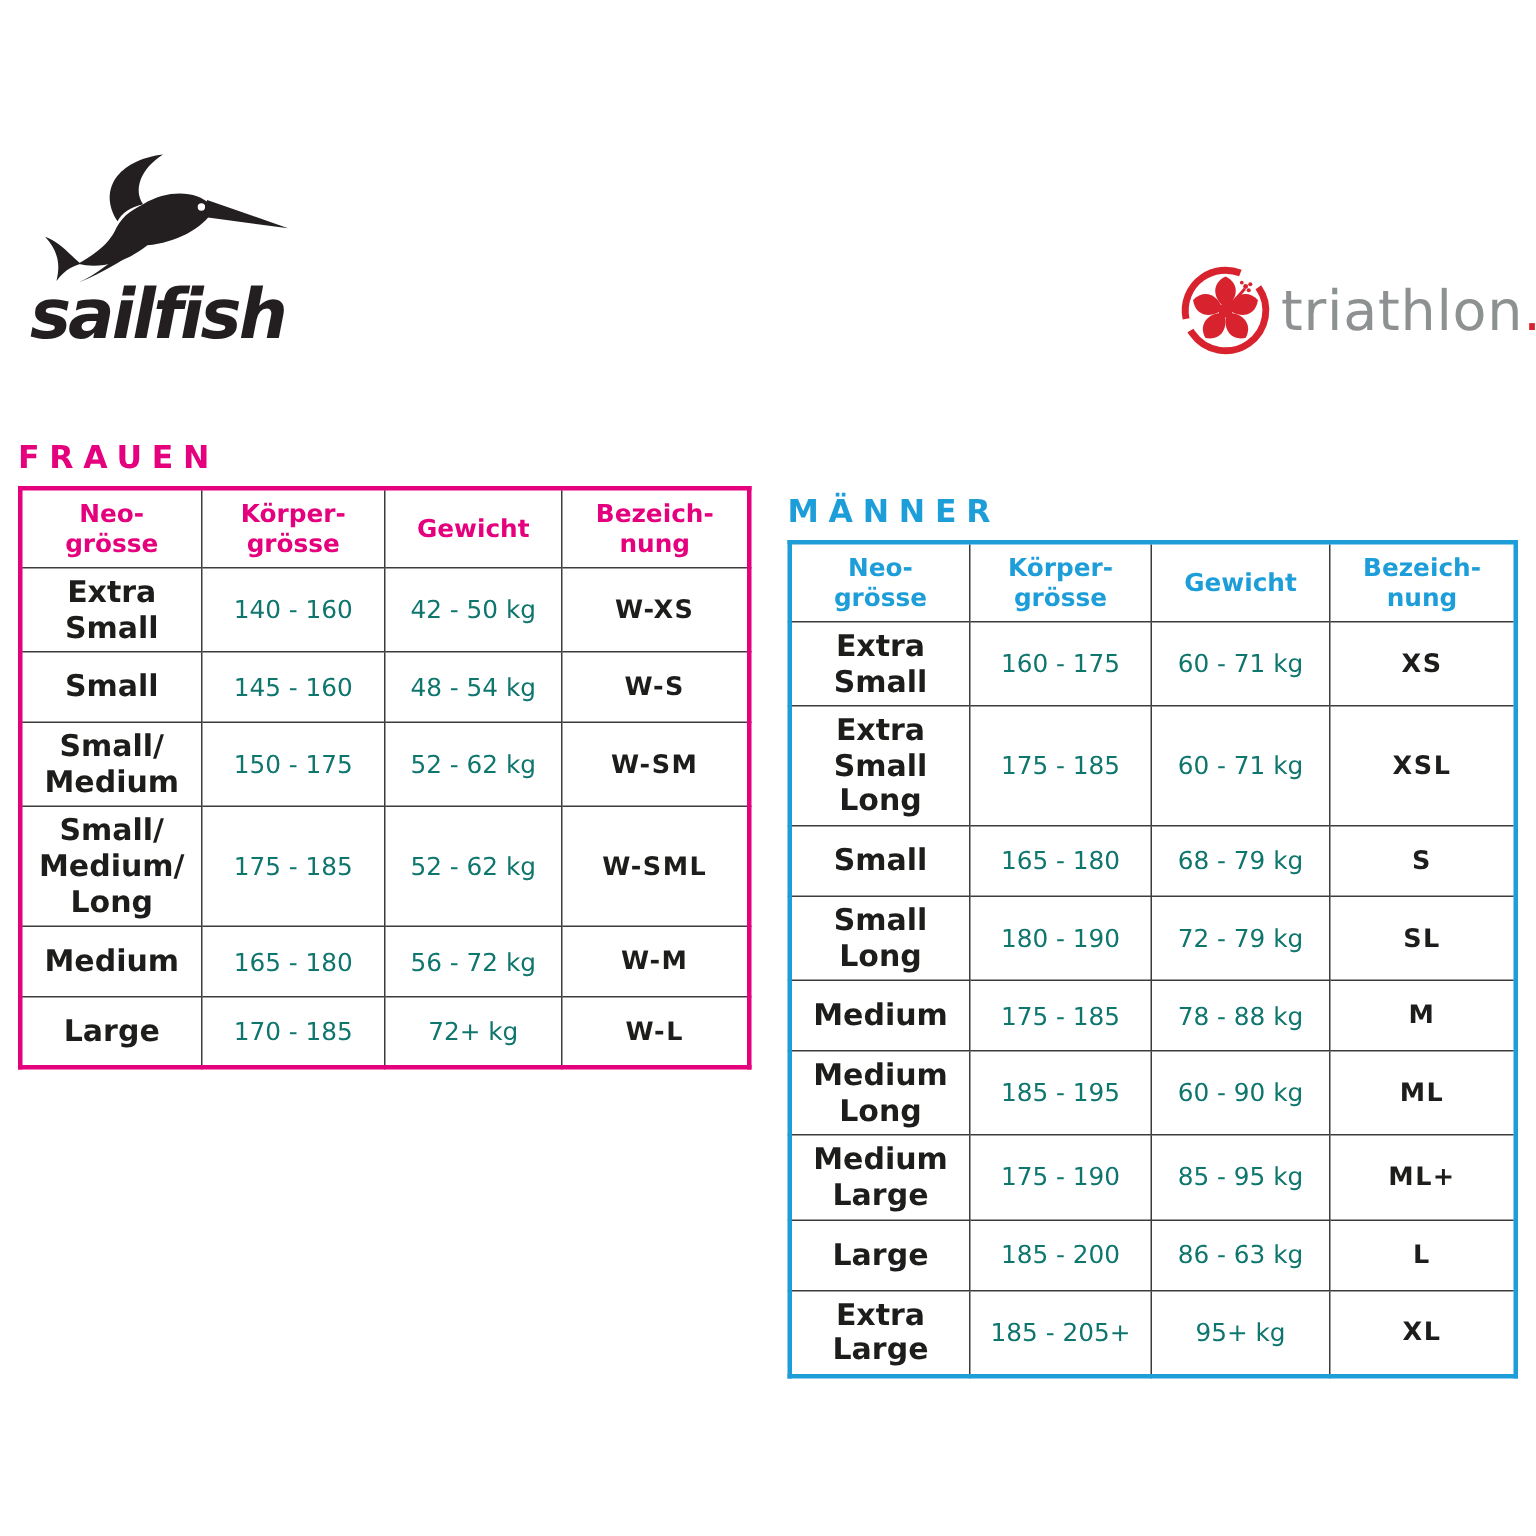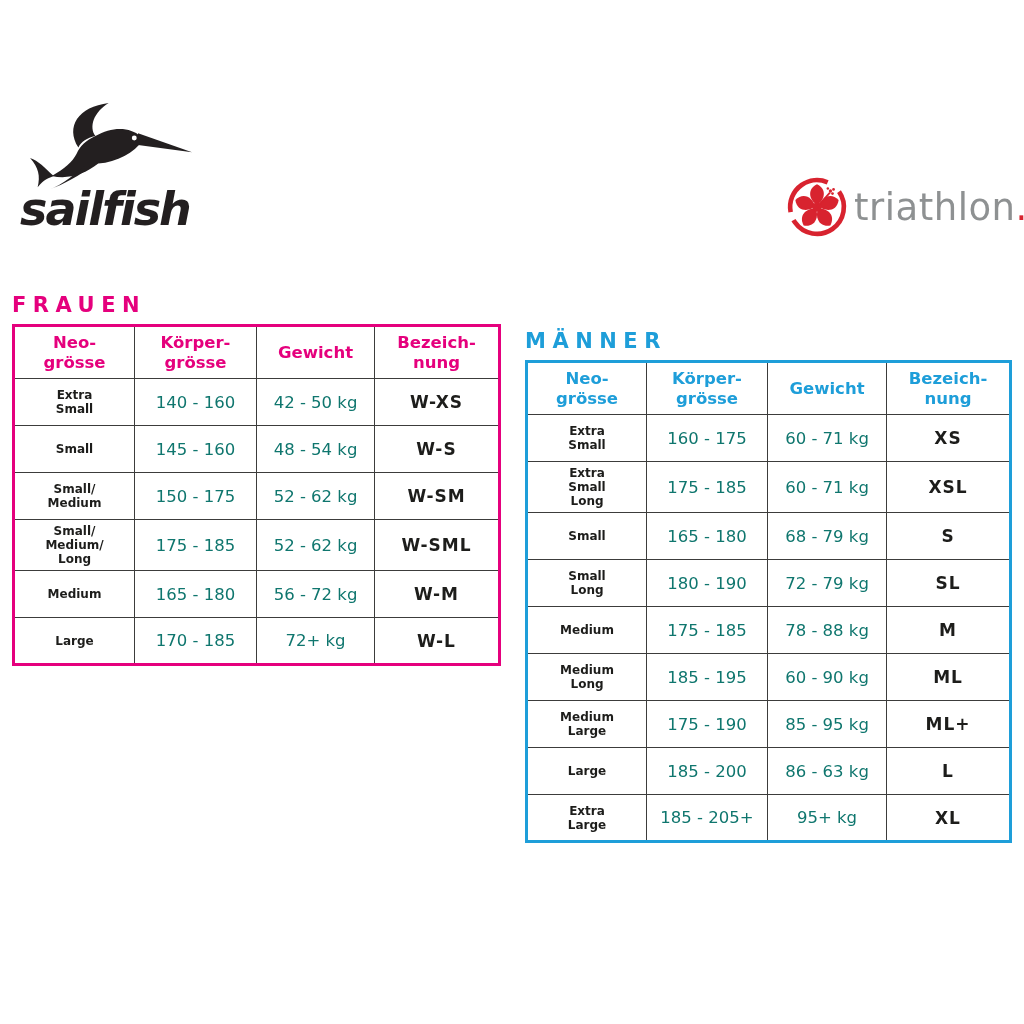--- a/index.html
+++ b/index.html
@@ -29,21 +29,21 @@
   table { border-collapse:collapse; table-layout:fixed; background:#ffffff; }
   .women-section table { width:486px; border:3px solid #e5007d; }
   .men-section table { width:484px; border:3px solid #1e9ed9; }
   th, td { border:1px solid #3c3c3b; text-align:center; vertical-align:middle;
     padding:4px 2px; white-space:pre-line; }
   tr { height:47px; }
   tr.head-row { height:53px; }
   th { font-size:16.5px; font-weight:bold; line-height:1.18; }
   .women-section th { color:#e5007d; }
   .men-section th { color:#1e9ed9; }
-  td.size-cell { font-weight:bold; font-size:12px; line-height:1.18; color:#1d1d1b; }
+  td.size-cell { font-weight:bold; font-size:20px; line-height:1.18; color:#1d1d1b; }
   td.val-cell { font-weight:normal; font-size:16.5px; color:#0f766e; }
   td.code-cell { font-weight:bold; font-size:17px; letter-spacing:1px; color:#1d1d1b;text-align:center; }
 </style>
 </head>
 <body>
 
 <div class="canvas">
 
   <svg class="fish-logo" viewBox="0 0 175 95" xmlns="http://www.w3.org/2000/svg">
     <g fill="#231f20">

